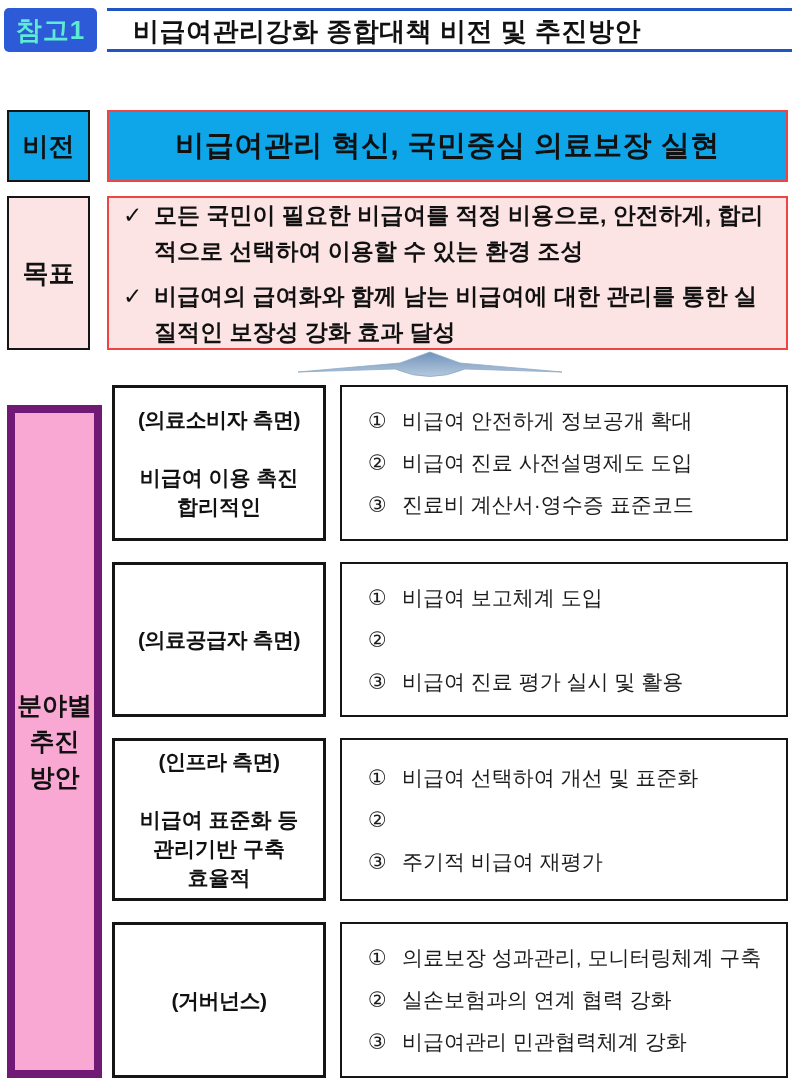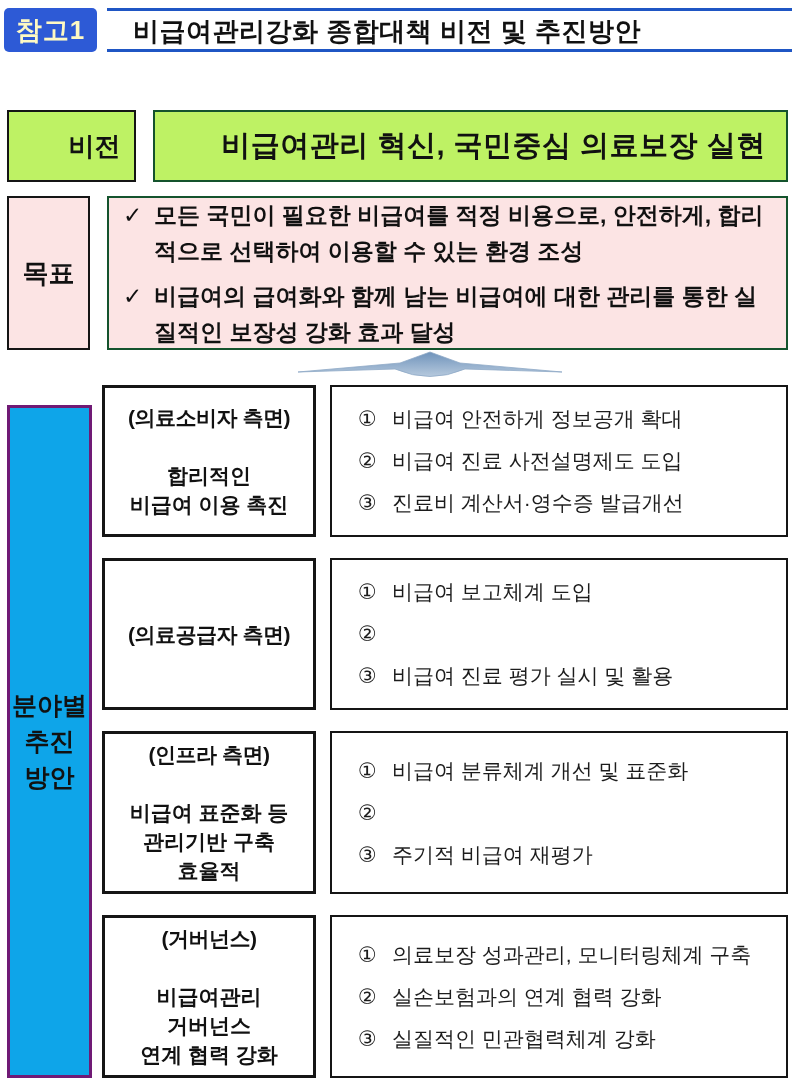--- a/index.html
+++ b/index.html
@@ -6,41 +6,41 @@
   .page {
     position:relative; width:800px; height:1083px; background:#ffffff;
     font-family:"Liberation Sans","DejaVu Sans",sans-serif; color:#111;
     overflow:hidden;
   }
   span:empty { display:none; }
 
   
   .hdr { position:absolute; top:8px; left:4px; right:8px; height:44px; display:flex; }
   .badge {
-    width:93px; height:44px; margin-right:10px; background:#2d5ad6; color:#fef9c3;
+    width:93px; height:44px; margin-right:10px; background:#2d5ad6; color:#5eead4;
     border-radius:5px; display:flex; align-items:center; justify-content:center;
     font-size:26px; font-weight:bold; letter-spacing:1px;
   }
   .hdr-title-box {
     flex:1; border-top:3px solid #1f56c4; border-bottom:3px solid #1f56c4;
     display:flex; align-items:flex-end; padding-left:26px;
     font-size:26px; font-weight:bold; letter-spacing:0.5px;
   }
 
   
   .band { position:absolute; left:7px; right:12px; display:flex; gap:17px; }
   .side-label {
     width:79px; border:2px solid #151515; display:flex; align-items:center;
     justify-content:center; font-size:26px; font-weight:bold; flex:none;
   }
-  .band-content { flex:1; border:2px solid #14532d; }
+  .band-content { flex:1; border:2px solid #ef4444; }
 
   
   .vision-row { top:110px; height:72px; }
-  .bg-blue { background:#bef264;padding-left:46px; }
+  .bg-blue { background:#0ea5e9; }
   .vision-content {
     display:flex; align-items:center; justify-content:center;
     font-size:29px; font-weight:bold; letter-spacing:0.5px;
   }
 
   
   .goal-row { top:196px; height:154px; }
   .bg-pink { background:#fce4e4; }
   .goal-content {
     display:flex; flex-direction:column; justify-content:center;
@@ -48,21 +48,21 @@
   }
   .goal-item { display:flex; font-size:23px; font-weight:bold; line-height:36px; }
   .check { width:31px; flex:none; }
 
   
   .arrow-wrap { position:absolute; top:351px; left:298px; width:264px; height:33px; }
 
   
   .fields { position:absolute; top:385px; left:7px; right:12px; bottom:5px; display:flex; gap:8px; }
   .fields-label {
-    width:79px; flex:none; background:#0ea5e9; border:3px solid #701a75;
+    width:79px; flex:none; background:#f9a8d4; border:8px solid #701a75;
     display:flex; flex-direction:column; align-items:center; justify-content:center;
     gap:3px; font-size:25px; font-weight:bold;margin-top:20px;
   }
   .frows { flex:1; display:flex; flex-direction:column; gap:21px; padding-left:2px; }
   .frow { flex:1; display:flex; gap:14px; }
   .cat {
     width:200px; flex:none; border:3px solid #151515; background:#fff;
     display:flex; flex-direction:column; align-items:center; justify-content:center;
     gap:29px; text-align:center; font-size:21px; font-weight:bold; line-height:29px;
     padding:6px 4px;
@@ -126,37 +126,37 @@
       <span>추진</span>
       <span>방안</span>
     </div>
 
     <div class="frows">
 
       <div class="frow">
         <div class="cat">
           <div class="aspect">(의료소비자 측면)</div>
           <div class="cat-title">
+            <span>비급여 이용 촉진</span>
             <span>합리적인</span>
-            <span>비급여 이용 촉진</span>
             <span></span>
           </div>
         </div>
         <div class="detail">
           <div class="ditem">
             <span class="dnum">①</span>
             <span>비급여 안전하게 정보공개 확대</span>
           </div>
           <div class="ditem">
             <span class="dnum">②</span>
             <span>비급여 진료 사전설명제도 도입</span>
           </div>
           <div class="ditem">
             <span class="dnum">③</span>
-            <span>진료비 계산서·영수증 발급개선</span>
+            <span>진료비 계산서·영수증 표준코드</span>
           </div>
         </div>
       </div>
 
       <div class="frow">
         <div class="cat">
           <div class="aspect">(의료공급자 측면)</div>
         </div>
         <div class="detail">
           <div class="ditem">
@@ -178,53 +178,48 @@
           <div class="aspect">(인프라 측면)</div>
           <div class="cat-title">
             <span>비급여 표준화 등</span>
             <span>관리기반 구축</span>
             <span>효율적</span>
           </div>
         </div>
         <div class="detail">
           <div class="ditem">
             <span class="dnum">①</span>
-            <span>비급여 분류체계 개선 및 표준화</span>
+            <span>비급여 선택하여 개선 및 표준화</span>
           </div>
           <div class="ditem">
             <span class="dnum">②</span>
           </div>
           <div class="ditem">
             <span class="dnum">③</span>
             <span>주기적 비급여 재평가</span>
           </div>
         </div>
       </div>
 
       <div class="frow">
         <div class="cat">
           <div class="aspect">(거버넌스)</div>
-          <div class="cat-title">
-            <span>비급여관리</span>
-            <span>거버넌스</span>
-            <span>연계 협력 강화</span>
-          </div>
         </div>
         <div class="detail">
           <div class="ditem">
             <span class="dnum">①</span>
             <span>의료보장 성과관리, 모니터링체계 구축</span>
           </div>
           <div class="ditem">
             <span class="dnum">②</span>
             <span>실손보험과의 연계 협력 강화</span>
           </div>
           <div class="ditem">
             <span class="dnum">③</span>
-            <span>실질적인 민관협력체계 강화</span>
+            <span>비급여관리 민관협력체계 강화</span>
           </div>
         </div>
       </div>
 
     </div>
   </div>
 
 </div>
 
 </body></html>

